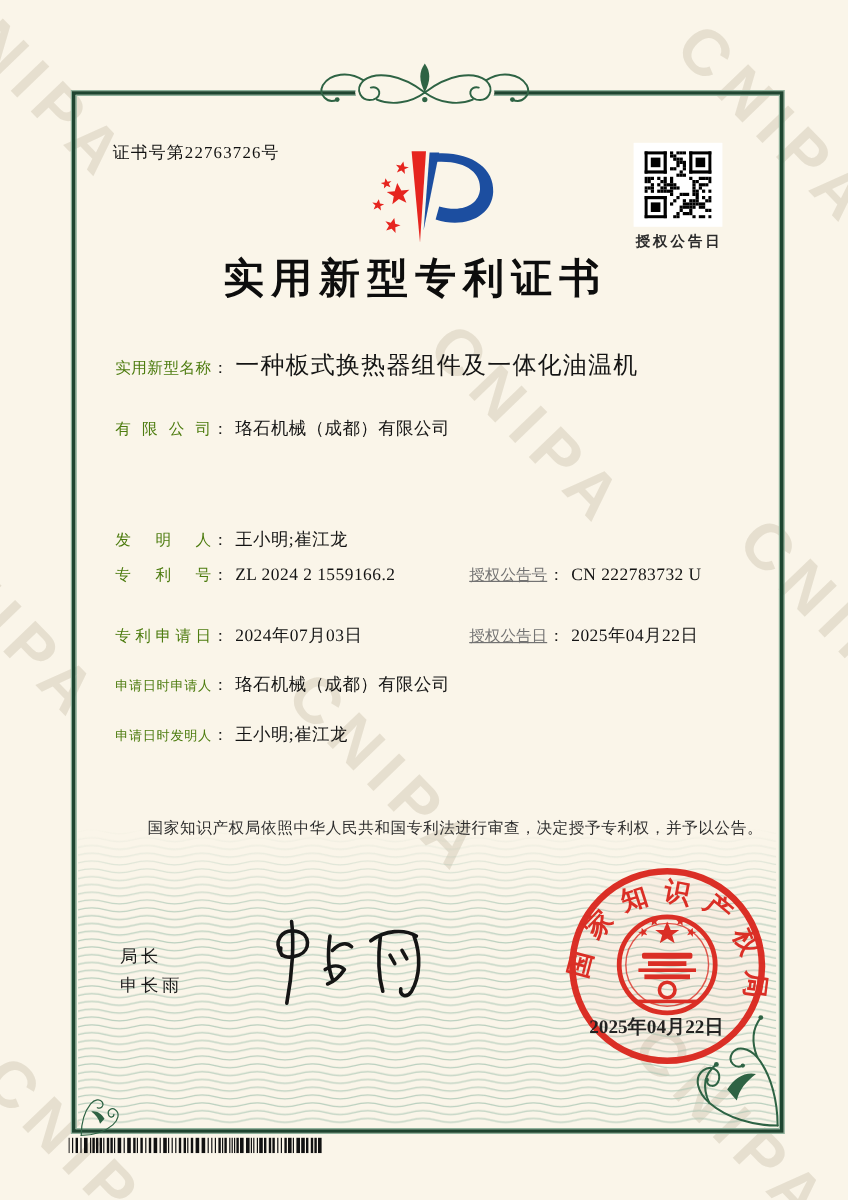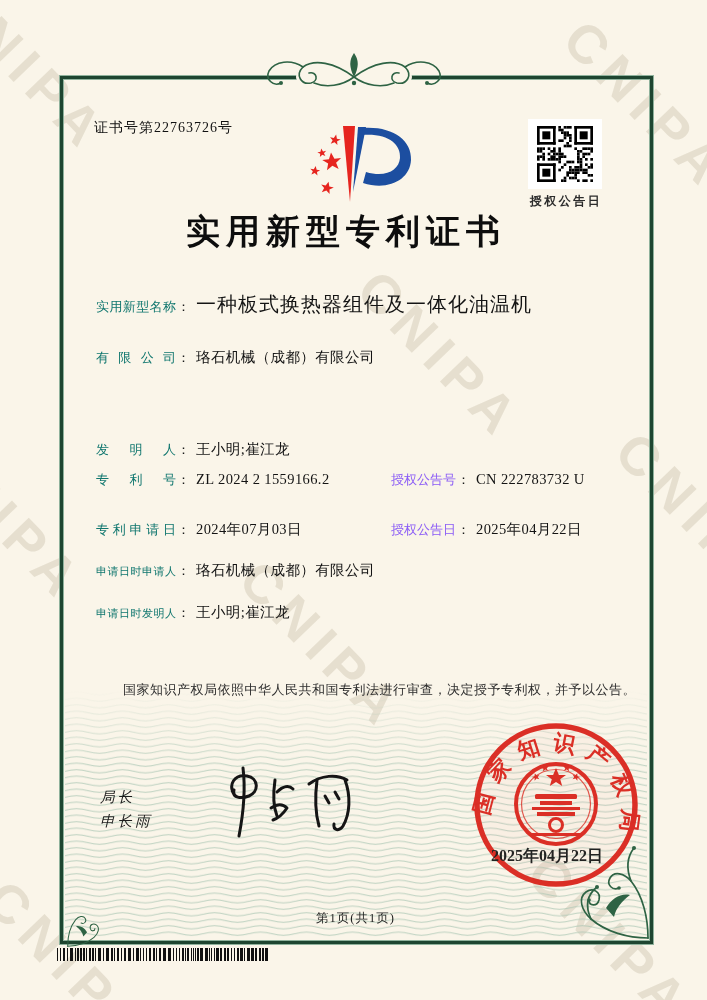--- a/index.html
+++ b/index.html
@@ -20,37 +20,37 @@
   .logo{position:absolute;left:300px;top:120px;}
   .qr-box{position:absolute;left:528px;top:119px;width:74px;height:70px;background:#ffffff;}
   .qr-box svg{position:absolute;left:9px;top:7px;}
   .qr-caption{position:absolute;left:496px;top:193px;width:140px;text-align:center;
       font-size:12px;letter-spacing:2.5px;color:#2b2b2b;font-weight:bold;}
   .title{position:absolute;left:59px;top:209px;width:574px;text-align:center;
       font-size:34px;font-weight:bold;letter-spacing:6px;color:#0d0d0d;}
   
   .frow{position:absolute;left:96px;white-space:nowrap;}
   .flabel{display:inline-block;width:80px;text-align:justify;text-align-last:justify;
-      font-size:13px;color:#0f766e;vertical-align:baseline;}
+      font-size:13px;color:#4d7c0f;vertical-align:baseline;}
   .flabel.small{font-size:11px;}
   .fcolon{font-size:13px;margin:0 2px 0 1px;}
   .fvalue{font-size:14.5px;letter-spacing:0.4px;margin-left:4px;color:#141414;}
   .fvalue.big{font-size:20px;letter-spacing:1px;}
   .fvalue.wrap{display:inline-block;white-space:normal;width:436px;line-height:24px;vertical-align:top;}
   .fcol2{position:absolute;left:295px;top:0;white-space:nowrap;}
-  .flabel2{font-size:13px;color:#8b5cf6;}
+  .flabel2{font-size:13px;color:#737373;text-decoration:underline;}
   .r0{top:291px}.r1{top:348px}.r2{top:390px}.r3{top:440px}
   .r4{top:470px}.r5{top:520px}.r6{top:561px}.r7{top:603px}
   
   .notice{position:absolute;left:75px;width:561px;text-align:right;font-size:13px;
       letter-spacing:0.5px;color:#2e2e2e;}
   .n1{top:681px}.n2{top:709px}
   
   .signer{position:absolute;left:100px;font-family:"Liberation Sans",sans-serif;
-      font-size:14.5px;letter-spacing:3px;color:#1c1c1c;font-style:italic;}
+      font-size:14.5px;letter-spacing:3px;color:#1c1c1c;}
   .s1{top:788px}.s2{top:812px}
   .signature{position:absolute;left:213px;top:762px;}
   .seal{position:absolute;left:471px;top:720px;opacity:0.95;}
   .footer{position:absolute;left:59px;top:910px;width:593px;text-align:center;
       font-size:12.5px;color:#1f1f1f;letter-spacing:1px;}
   .barcode{position:absolute;left:57px;top:948px;}
   .flourish-top{position:absolute;left:252px;top:50px;}
   .flourish-br{position:absolute;left:558px;top:838px;}
   .flourish-bl{position:absolute;left:55px;top:900px;}
 </style>
@@ -354,21 +354,20 @@
       <rect x="64" y="74" width="42" height="5" rx="1.5"></rect>
       <rect x="69" y="81" width="32" height="4"></rect>
       <rect x="61" y="87" width="48" height="3"></rect>
       <rect x="66" y="92" width="38" height="4"></rect>
       <circle cx="85" cy="105" r="6.5" fill="none" stroke="#da251c" stroke-width="3"></circle>
       <rect x="59" y="113" width="52" height="3"></rect>
     </g>
     <text x="76" y="141" text-anchor="middle" font-size="16" font-weight="bold" fill="#181818" font-family="'Liberation Serif',serif">2025年04月22日</text>
   </svg>
 
-  <div class="footer">第1页(共1页)</div>
 
   <svg class="barcode" id="barcode" width="214" height="13">
       <rect x="0" y="0" width="1" height="13" fill="#111"></rect>
       <rect x="3" y="0" width="1" height="13" fill="#111"></rect>
       <rect x="6" y="0" width="2" height="13" fill="#111"></rect>
       <rect x="10" y="0" width="1" height="13" fill="#111"></rect>
       <rect x="13" y="0" width="3" height="13" fill="#111"></rect>
       <rect x="18" y="0" width="1" height="13" fill="#111"></rect>
       <rect x="20" y="0" width="2" height="13" fill="#111"></rect>
       <rect x="23" y="0" width="2" height="13" fill="#111"></rect>

